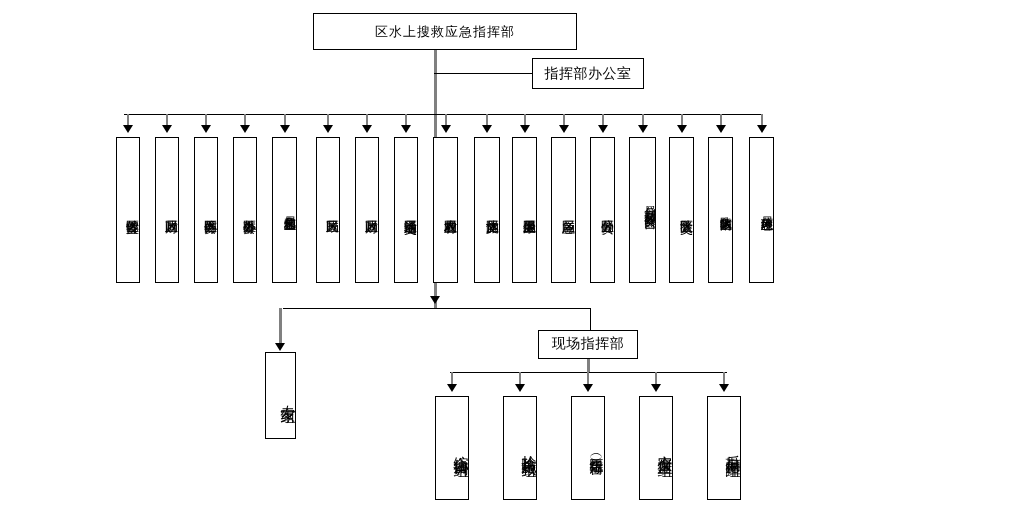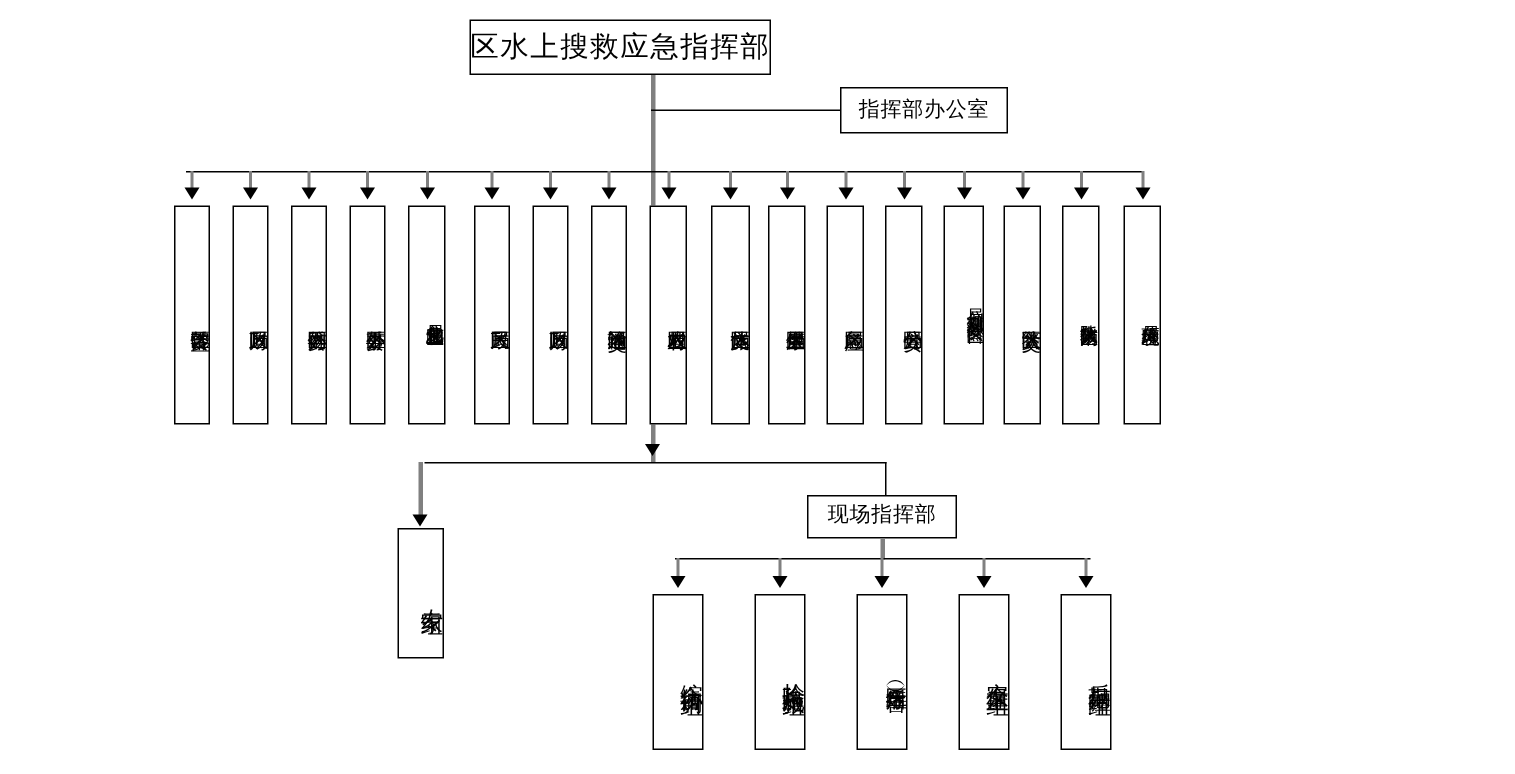--- a/index.html
+++ b/index.html
@@ -67,27 +67,27 @@
     border-left:5px solid transparent;
     border-right:5px solid transparent;
     border-top:8px solid #000000;
   }
 </style>
 </head>
 <body>
 
 <div id="chart">
 
-  <div class="box horiz" style="left:313px; top:13px; width:201px; height:37px; font-size:19px;">区水上搜救应急指挥部</div>
+  <div class="box horiz" style="left:313px; top:13px; width:264px; height:37px; font-size:13px;">区水上搜救应急指挥部</div>
 
   <div class="stem" style="left:434px; top:50px; height:258px;"></div>
 
   <div class="ln h" style="left:434px; top:73px; width:127px;"></div>
 
-  <div class="box horiz small" style="left:560px; top:58px; width:112px; height:31px; font-size:14px;">指挥部办公室</div>
+  <div class="box horiz small" style="left:532px; top:58px; width:112px; height:31px; font-size:14px;">指挥部办公室</div>
 
   <div class="ln h" style="left:124px; top:114px; width:638px;"></div>
 
   <div id="member-layer">
       <div class="drop" style="left: 127px; top: 114px; height: 13px;"></div>
       <div class="arrow" style="left: 123px; top: 125px;"></div>
       <div class="box vert" style="left: 116px; top: 137px; width: 24px; height: 146px;">区委宣传部</div>
       <div class="drop" style="left: 166px; top: 114px; height: 13px;"></div>
       <div class="arrow" style="left: 162px; top: 125px;"></div>
       <div class="box vert" style="left: 155px; top: 137px; width: 24px; height: 146px;">区财政局</div>

